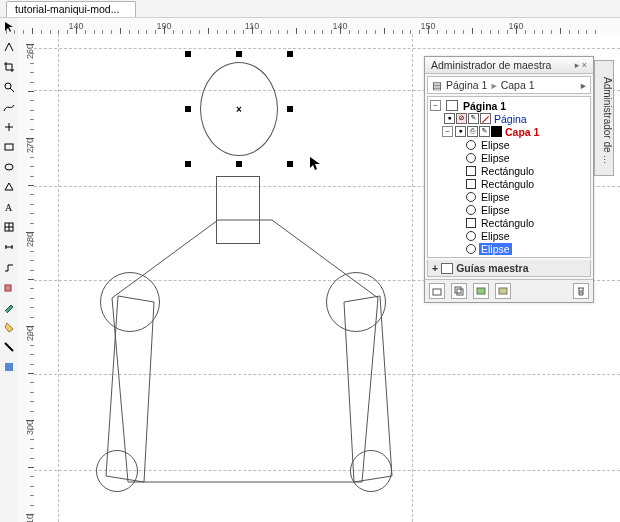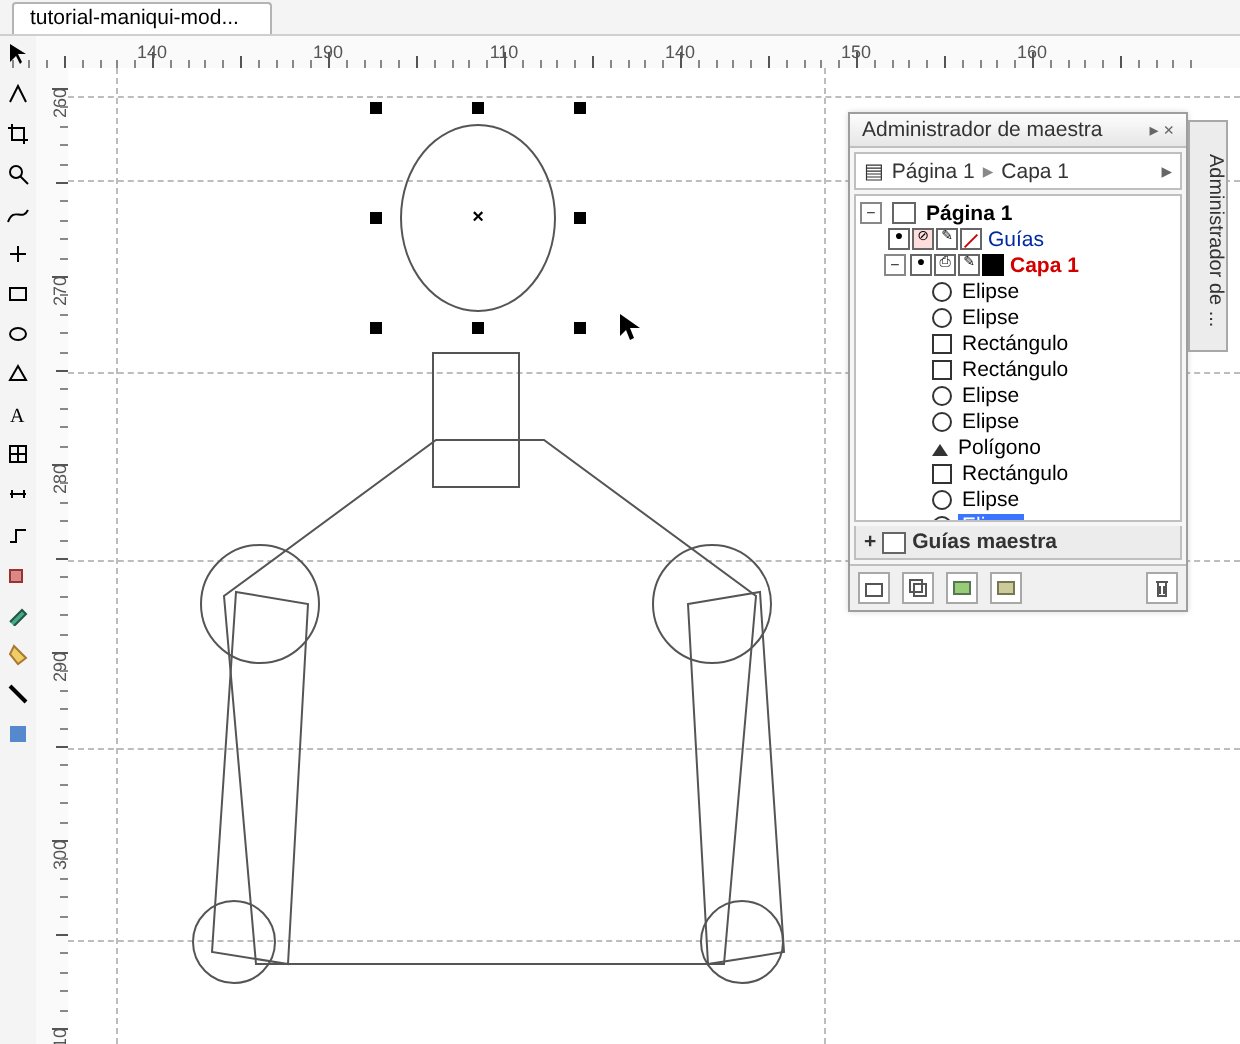--- a/index.html
+++ b/index.html
@@ -607,21 +607,21 @@
       <span style="display:inline-block;width:10px;height:9px;border:1px solid #666;background:#fff;margin:0 3px"></span>
       <span class="label" style="font-weight:bold">Página 1</span>
     </div>
 
     <div class="tree-row">
       <span class="spacer" style="width:14px"></span>
       <span class="eye">●</span>
       <span class="print" style="background:#fdd">⊘</span>
       <span class="edit">✎</span>
       <span class="fill-ico nofill"></span>
-      <span class="label blue">Guías</span>
+      <span class="label blue">Página</span>
     </div>
 
     <div class="tree-row">
       <span class="spacer" style="width:12px"></span>
       <span class="toggle">−</span>
       <span class="eye">●</span>
       <span class="print">⎙</span>
       <span class="edit">✎</span>
       <span class="fill-ico"></span>
       <span class="label red" style="font-weight:bold">Capa 1</span>
@@ -649,25 +649,20 @@
       </div>
       <div class="tree-row">
         <span class="spacer" style="width: 36px;"></span>
         <span class="shape-ico ell"></span>
         <span class="label">Elipse</span>
       </div>
       <div class="tree-row">
         <span class="spacer" style="width: 36px;"></span>
         <span class="shape-ico ell"></span>
         <span class="label">Elipse</span>
-      </div>
-      <div class="tree-row">
-        <span class="spacer" style="width: 36px;"></span>
-        <span class="shape-ico poly"></span>
-        <span class="label">Polígono</span>
       </div>
       <div class="tree-row">
         <span class="spacer" style="width: 36px;"></span>
         <span class="shape-ico "></span>
         <span class="label">Rectángulo</span>
       </div>
       <div class="tree-row">
         <span class="spacer" style="width: 36px;"></span>
         <span class="shape-ico ell"></span>
         <span class="label">Elipse</span>

